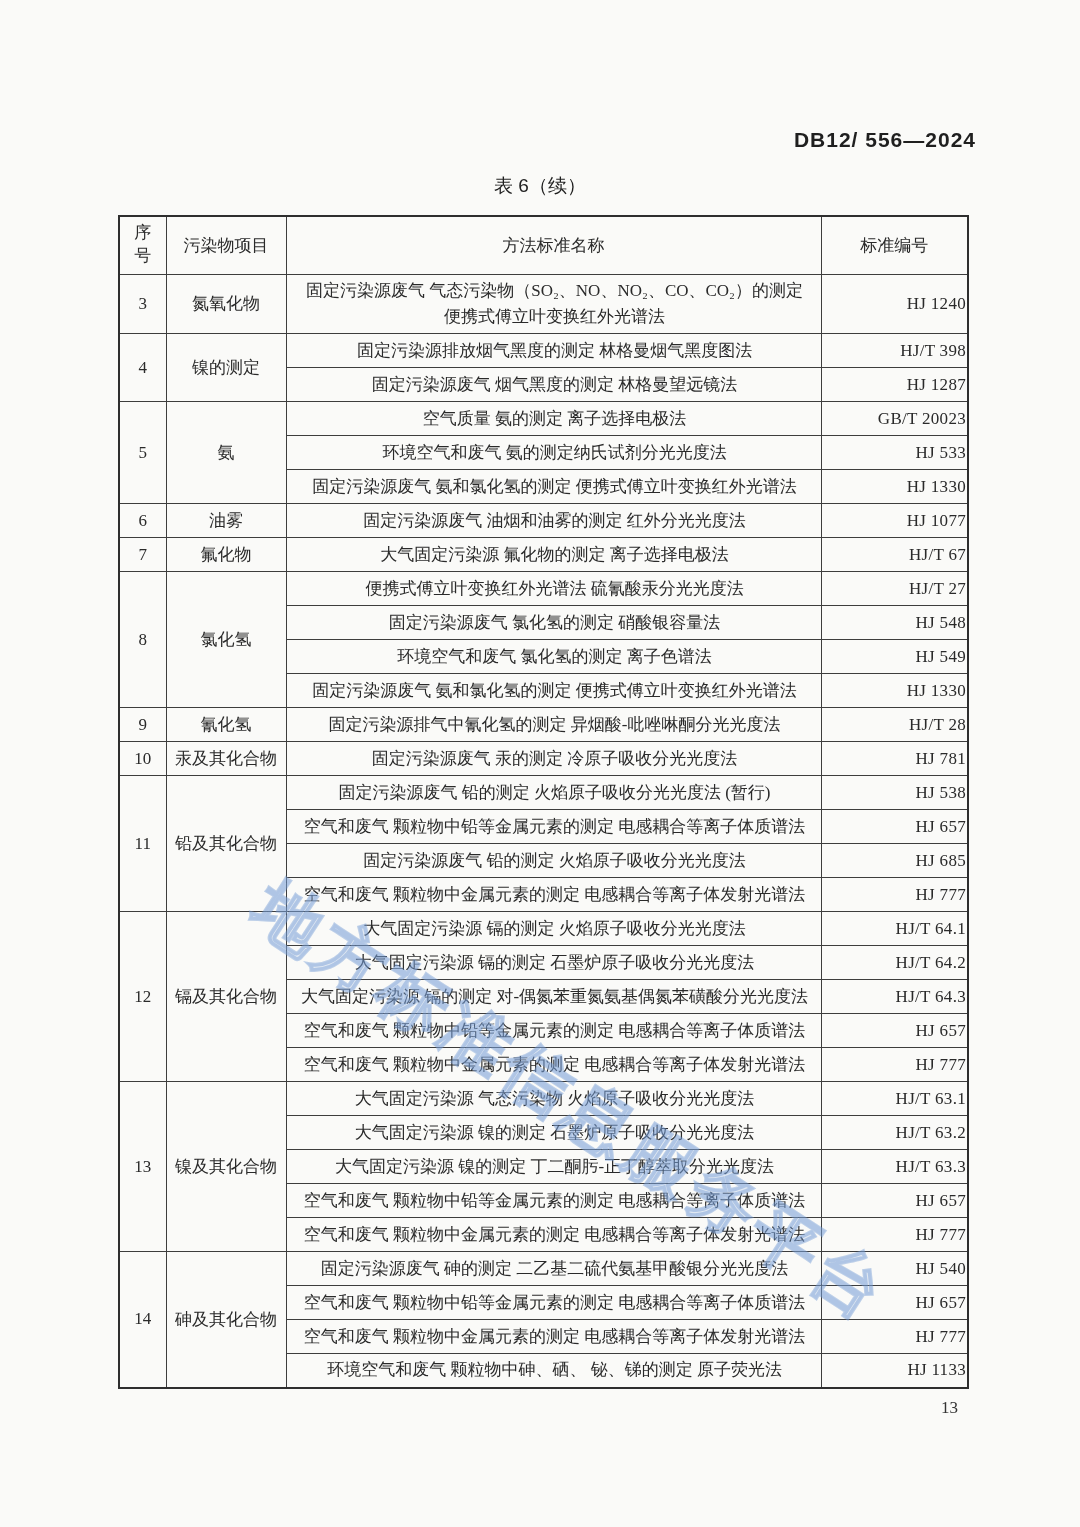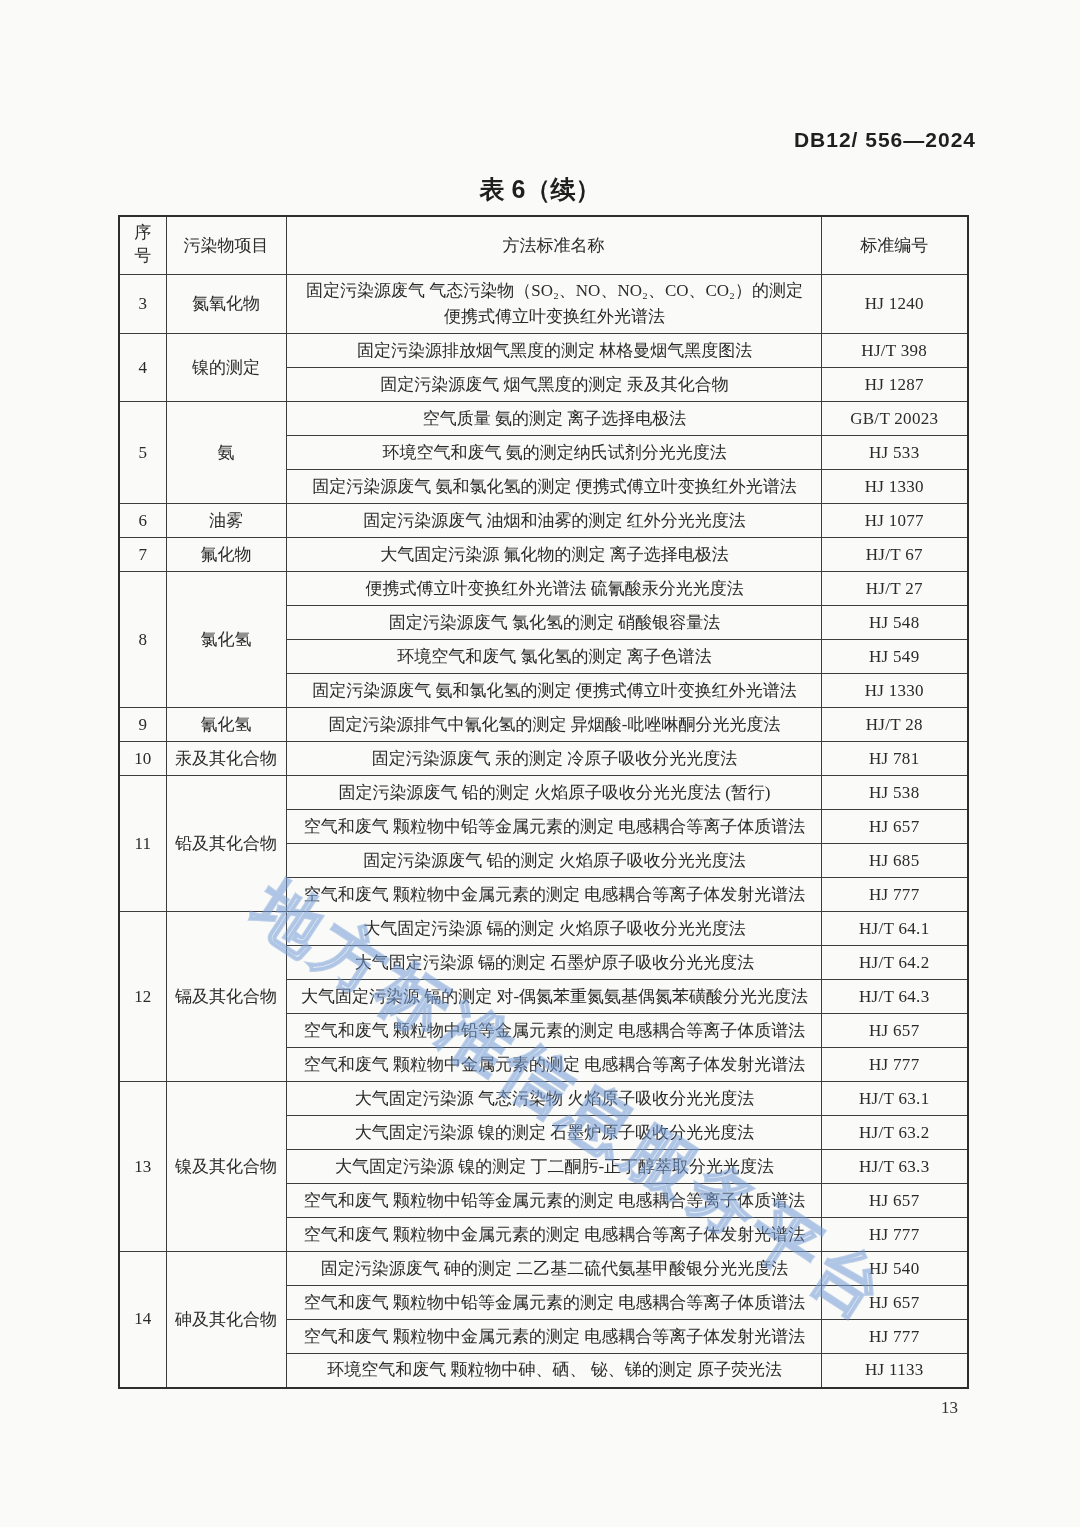--- a/index.html
+++ b/index.html
@@ -24,22 +24,22 @@
     font-weight: 700;
     font-size: 21px;
     letter-spacing: 1px;
     color: #1f1f1f;
   }
   .table-title {
     position: absolute;
     top: 173px; left: 0; width: 1080px;
     text-align: center;
     font-family: "Liberation Sans", "DejaVu Sans", sans-serif;
-    font-weight: 700;
-    font-size: 25px;
+    font-weight: 400;
+    font-size: 19px;
     color: #1f1f1f;
   }
   .watermark {
     position: absolute;
     left: 285px; top: 862px;
     font-family: "Liberation Sans", "DejaVu Sans", sans-serif;
     font-weight: 700;
     font-size: 68px;
     letter-spacing: 6px;
     white-space: nowrap;
@@ -79,21 +79,21 @@
   table.methods th.no { white-space: pre-line; line-height: 1.35; }
   table.methods tbody tr { height: 34px; }
   table.methods tbody tr.tall { height: 58px; }
   td.no, td.pollutant { text-align: center; }
   td.method {
     text-align: center;
     padding: 3px 10px 3px 12px;
     line-height: 1.55;
   }
   td.code {
-    text-align: center;
+    text-align: right;
     letter-spacing: 0.3px;
   }
   .page-number {
     position: absolute;
     top: 1398px; right: 122px;
     font-size: 17px;
     color: #333;
   }
 </style>
 </head>
@@ -130,21 +130,21 @@
           <td class="method">固定污染源废气 气态污染物（SO₂、NO、NO₂、CO、CO₂）的测定 便携式傅立叶变换红外光谱法</td>
           <td class="code">HJ 1240</td>
         </tr>
         <tr>
           <td class="no" rowspan="2">4</td>
           <td class="pollutant" rowspan="2">镍的测定</td>
           <td class="method">固定污染源排放烟气黑度的测定 林格曼烟气黑度图法</td>
           <td class="code">HJ/T 398</td>
         </tr>
         <tr>
-          <td class="method">固定污染源废气 烟气黑度的测定 汞及其化合物</td>
+          <td class="method">固定污染源废气 烟气黑度的测定 林格曼望远镜法</td>
           <td class="code">HJ 1287</td>
         </tr>
         <tr>
           <td class="no" rowspan="3">5</td>
           <td class="pollutant" rowspan="3">氨</td>
           <td class="method">空气质量 氨的测定 离子选择电极法</td>
           <td class="code">GB/T 20023</td>
         </tr>
         <tr>
           <td class="method">环境空气和废气 氨的测定纳氏试剂分光光度法</td>

